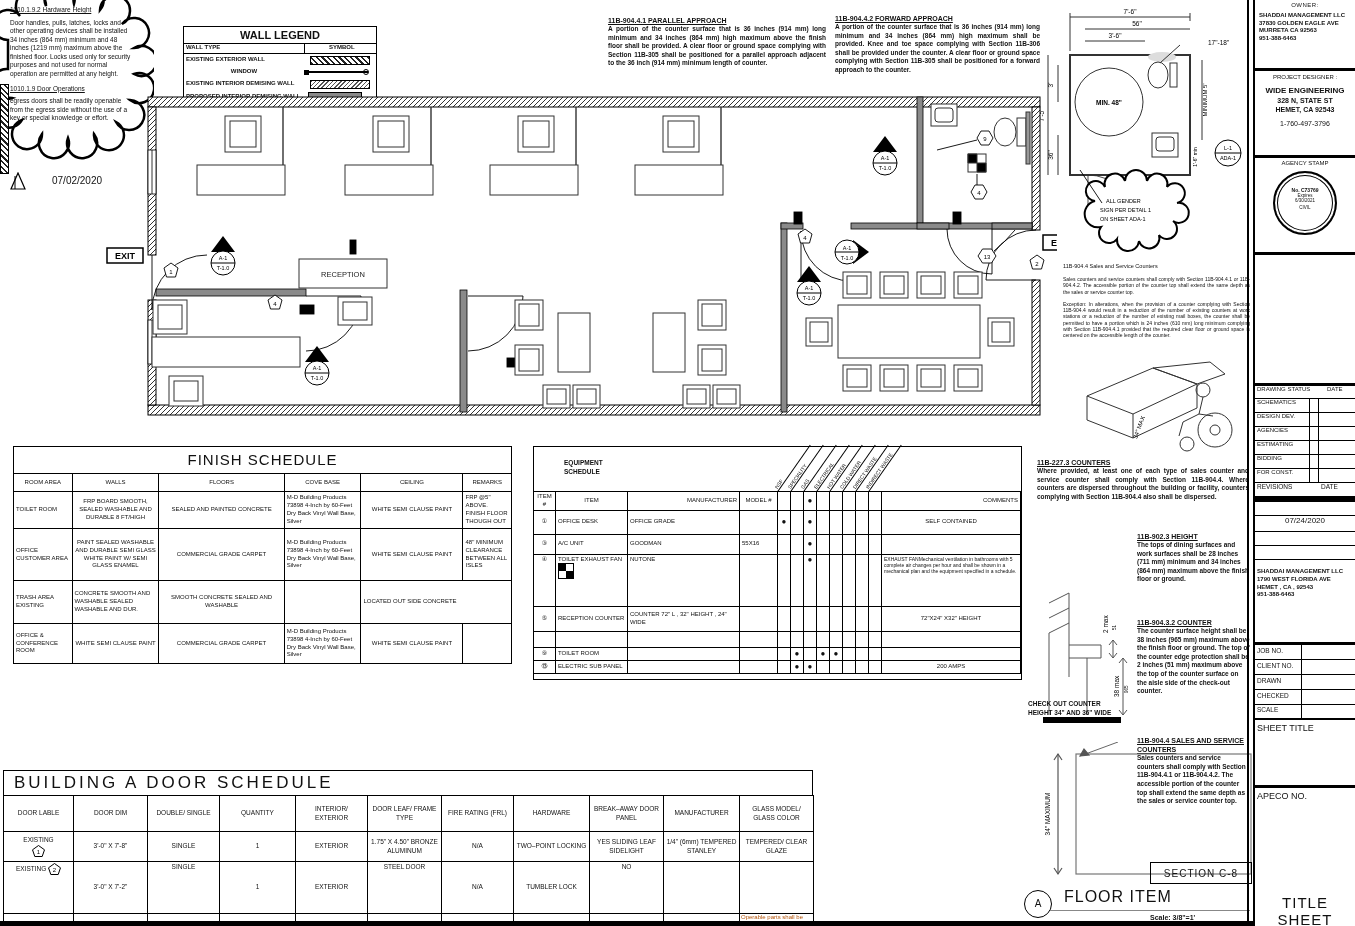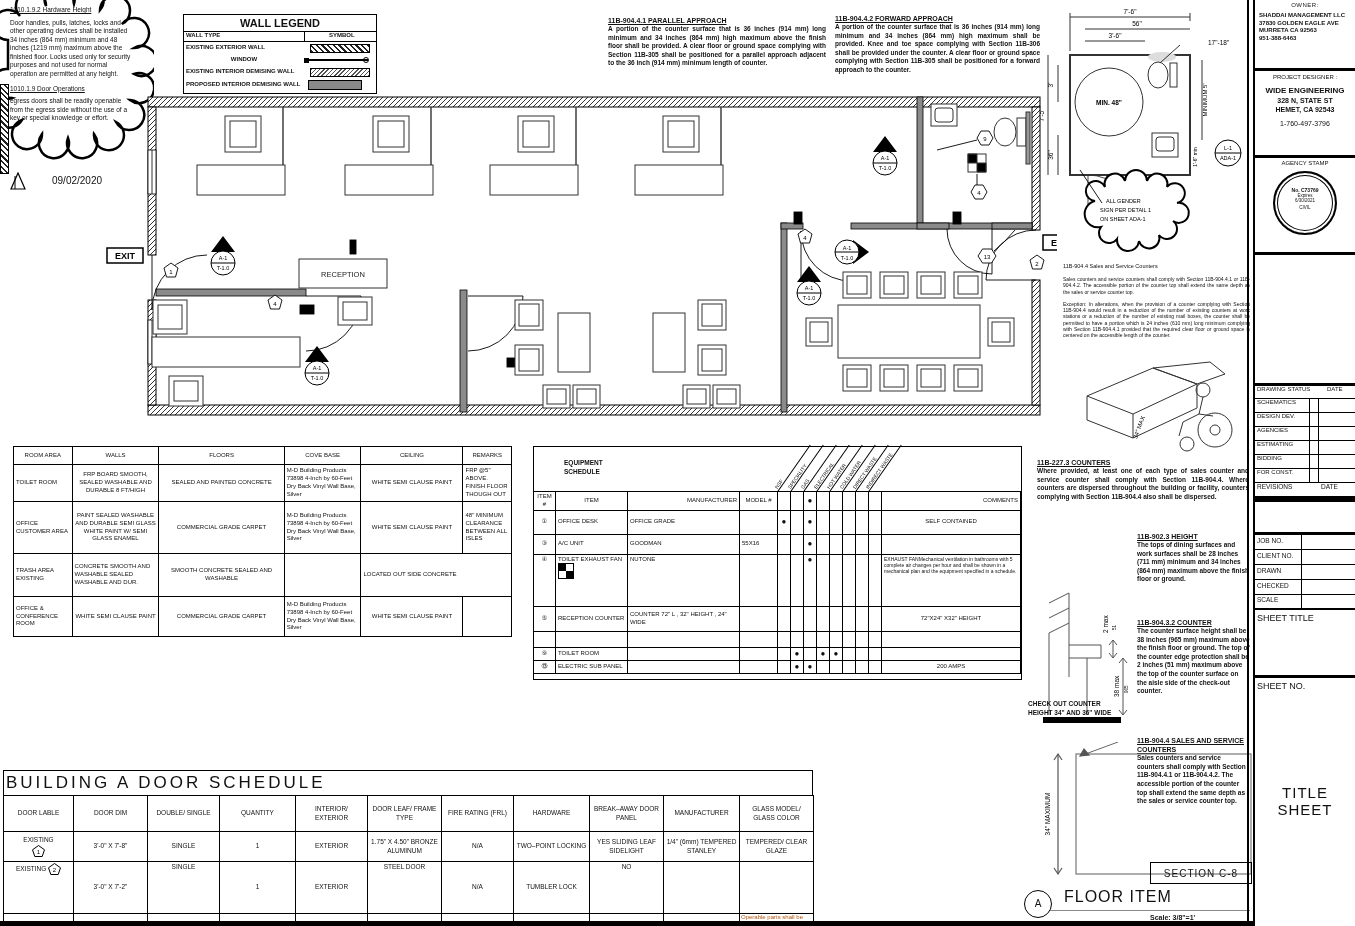--- a/index.html
+++ b/index.html
@@ -42,24 +42,24 @@
   <div class="abs t65" style="left:10px;top:6px;width:122px">
     <div class="u">1010.1.9.2 Hardware Height</div>
     <div style="margin-top:4px">Door handles, pulls, latches, locks and other operating devices shall be installed 34 inches (864 mm) minimum and 48 inches (1219 mm) maximum above the finished floor. Locks used only for security purposes and not used for normal operation are permitted at any height.</div>
     <div class="u" style="margin-top:6px">1010.1.9 Door Operations</div>
     <div style="margin-top:4px">egress doors shall be readily openable from the egress side without the use of a key or special knowledge or effort.</div>
   </div>
   <svg class="abs" style="left:10px;top:172px" width="16" height="18" viewBox="0 0 16 18">
     <polygon points="8,1 15,17 1,17" fill="none" stroke="#000" stroke-width="1.2"></polygon>
     <line x1="5" y1="4" x2="5" y2="17" stroke="#000" stroke-width="1"></line>
   </svg>
-  <div class="abs t10" style="left:52px;top:175px">09/02/2020</div>
+  <div class="abs t10" style="left:52px;top:175px">07/02/2020</div>
   <div class="abs hatch1" style="left:0;top:84px;width:7px;height:88px"></div>
 
-  <div class="abs" style="left:183px;top:14px;width:192px;height:78px;border:1.5px solid #000">
+  <div class="abs" style="left:183px;top:26px;width:192px;height:78px;border:1.5px solid #000">
     <div class="ctr b" style="font-size:11px;border-bottom:1.5px solid #000;height:16px;line-height:16px">WALL LEGEND</div>
     <div style="display:flex;border-bottom:1px solid #000;height:9px">
       <div class="t6 b" style="width:118px;border-right:1px solid #000;padding-left:2px">WALL TYPE</div>
       <div class="t6 b" style="flex:1;padding-left:24px">SYMBOL</div>
     </div>
     <div style="display:flex;align-items:center;height:12px">
       <div class="t6 b" style="width:120px;padding-left:2px">EXISTING EXTERIOR WALL</div>
       <div class="hatch1" style="width:58px;height:7px;margin-left:4px"></div>
     </div>
     <div style="display:flex;align-items:center;height:12px">
@@ -431,20 +431,23 @@
       <path d="M90 0 L52 14" stroke-width="0.9"></path>
         <path d="M52 14 l9 -1 l-5 -6 z" fill="#555"></path>
     </g>
     <text transform="rotate(-90 22 72)" x="22" y="72" font-size="6.5" text-anchor="middle">34" MAXIMUM</text>
   </svg>
   <div class="abs" style="left:1150px;top:862px;width:100px;height:20px;border:1.5px solid #000;text-align:center">
     <span class="t10" style="line-height:20px;letter-spacing:1px">SECTION C-8</span>
   </div>
 
   <div class="abs" style="left:13px;top:446px;width:499px">
+    <div style="border:1.5px solid #000;border-bottom:none;height:26px;text-align:center">
+      <span style="font-size:15px;line-height:26px;letter-spacing:1px">FINISH SCHEDULE</span>
+    </div>
     <table class="sch t6" style="width:499px;border:1.5px solid #000">
       <colgroup>
           <col style="width:58px">
           <col style="width:86px">
           <col style="width:124px">
           <col style="width:76px">
           <col style="width:101px">
           <col style="width:48px">
         </colgroup>
       <tbody>
@@ -641,21 +644,21 @@
             <td class="dotc"></td>
             <td class="dotc"></td>
             <td class="dotc"></td>
         <td class="ctr">200 AMPS</td>
       </tr>
     </tbody>
       </table>
   </div>
 
   <div class="abs" style="left:3px;top:770px;width:810px">
-    <div style="border:1.5px solid #000;border-bottom:none;height:24px;padding-left:2px">
+    <div style="border:1.5px solid #000;border-bottom:none;height:24px;padding-left:10px">
       <span style="font-size:17px;line-height:24px;letter-spacing:3px">BUILDING  A  DOOR  SCHEDULE</span>
     </div>
     <table class="sch t65" style="width:810px;border:1.5px solid #000">
       <colgroup>
           <col style="width:70px">
           <col style="width:74px">
           <col style="width:72px">
           <col style="width:76px">
           <col style="width:72px">
           <col style="width:74px">
@@ -795,20 +798,30 @@
       <div style="display:flex;border-bottom:1px solid #000;height:13px">
           <div class="t6" style="width:52px;border-right:1px solid #000;padding-left:2px">FOR CONST.</div>
           <div style="width:8px;border-right:1px solid #000"></div>
           <div style="flex:1"></div>
         </div>
       <div style="display:flex;height:13px;border-bottom:3px solid #000">
         <div class="t65" style="flex:1;padding-left:2px">REVISIONS</div>
         <div class="t65" style="width:34px">DATE</div>
       </div>
     </div>
+    <div style="height:110px;position:relative">
+      <div style="border-bottom:1px solid #000;height:13px"></div>
+      <div class="t8 ctr" style="border-bottom:1px solid #000;height:15px">07/24/2020</div>
+      <div style="border-bottom:1px solid #000;height:13px"></div>
+      <div style="border-bottom:1px solid #000;height:13px"></div>
+      <div class="t6 b" style="white-space:pre-line;padding:8px 2px 0">SHADDAI MANAGEMENT LLC
+1790 WEST FLORIDA AVE
+HEMET , CA  ,  92543
+951-388-6463</div>
+    </div>
     <div style="height:30px"></div>
     <div style="border-top:3px solid #000">
       <div style="display:flex;border-bottom:1px solid #000;height:14px">
           <div class="t65" style="width:44px;border-right:1px solid #000;padding:2px 0 0 2px">JOB NO.</div>
           <div style="flex:1"></div>
         </div>
       <div style="display:flex;border-bottom:1px solid #000;height:14px">
           <div class="t65" style="width:44px;border-right:1px solid #000;padding:2px 0 0 2px">CLIENT NO.</div>
           <div style="flex:1"></div>
         </div>
@@ -819,20 +832,20 @@
       <div style="display:flex;border-bottom:1px solid #000;height:14px">
           <div class="t65" style="width:44px;border-right:1px solid #000;padding:2px 0 0 2px">CHECKED</div>
           <div style="flex:1"></div>
         </div>
       <div style="display:flex;border-bottom:2px solid #000;height:13px">
           <div class="t65" style="width:44px;border-right:1px solid #000;padding:1px 0 0 2px">SCALE</div>
           <div style="flex:1"></div>
         </div>
     </div>
     <div class="t9" style="padding:3px 2px;border-bottom:3px solid #000;height:68px;box-sizing:border-box">SHEET TITLE</div>
-    <div class="t9" style="padding:3px 2px">SHEET NO.</div>
+    <div class="t9" style="padding:3px 2px">APECO NO.</div>
     <div class="ctr" style="margin-top:90px;font-size:15px;letter-spacing:1px">TITLE SHEET</div>
 
   </div>
 
   <div class="abs blkbar" style="left:0;top:921px;width:1255px;height:5px"></div>
   <div class="abs" style="left:1247px;top:0;width:2px;height:926px;background:#000"></div>
 </div>
 
 </body></html>

